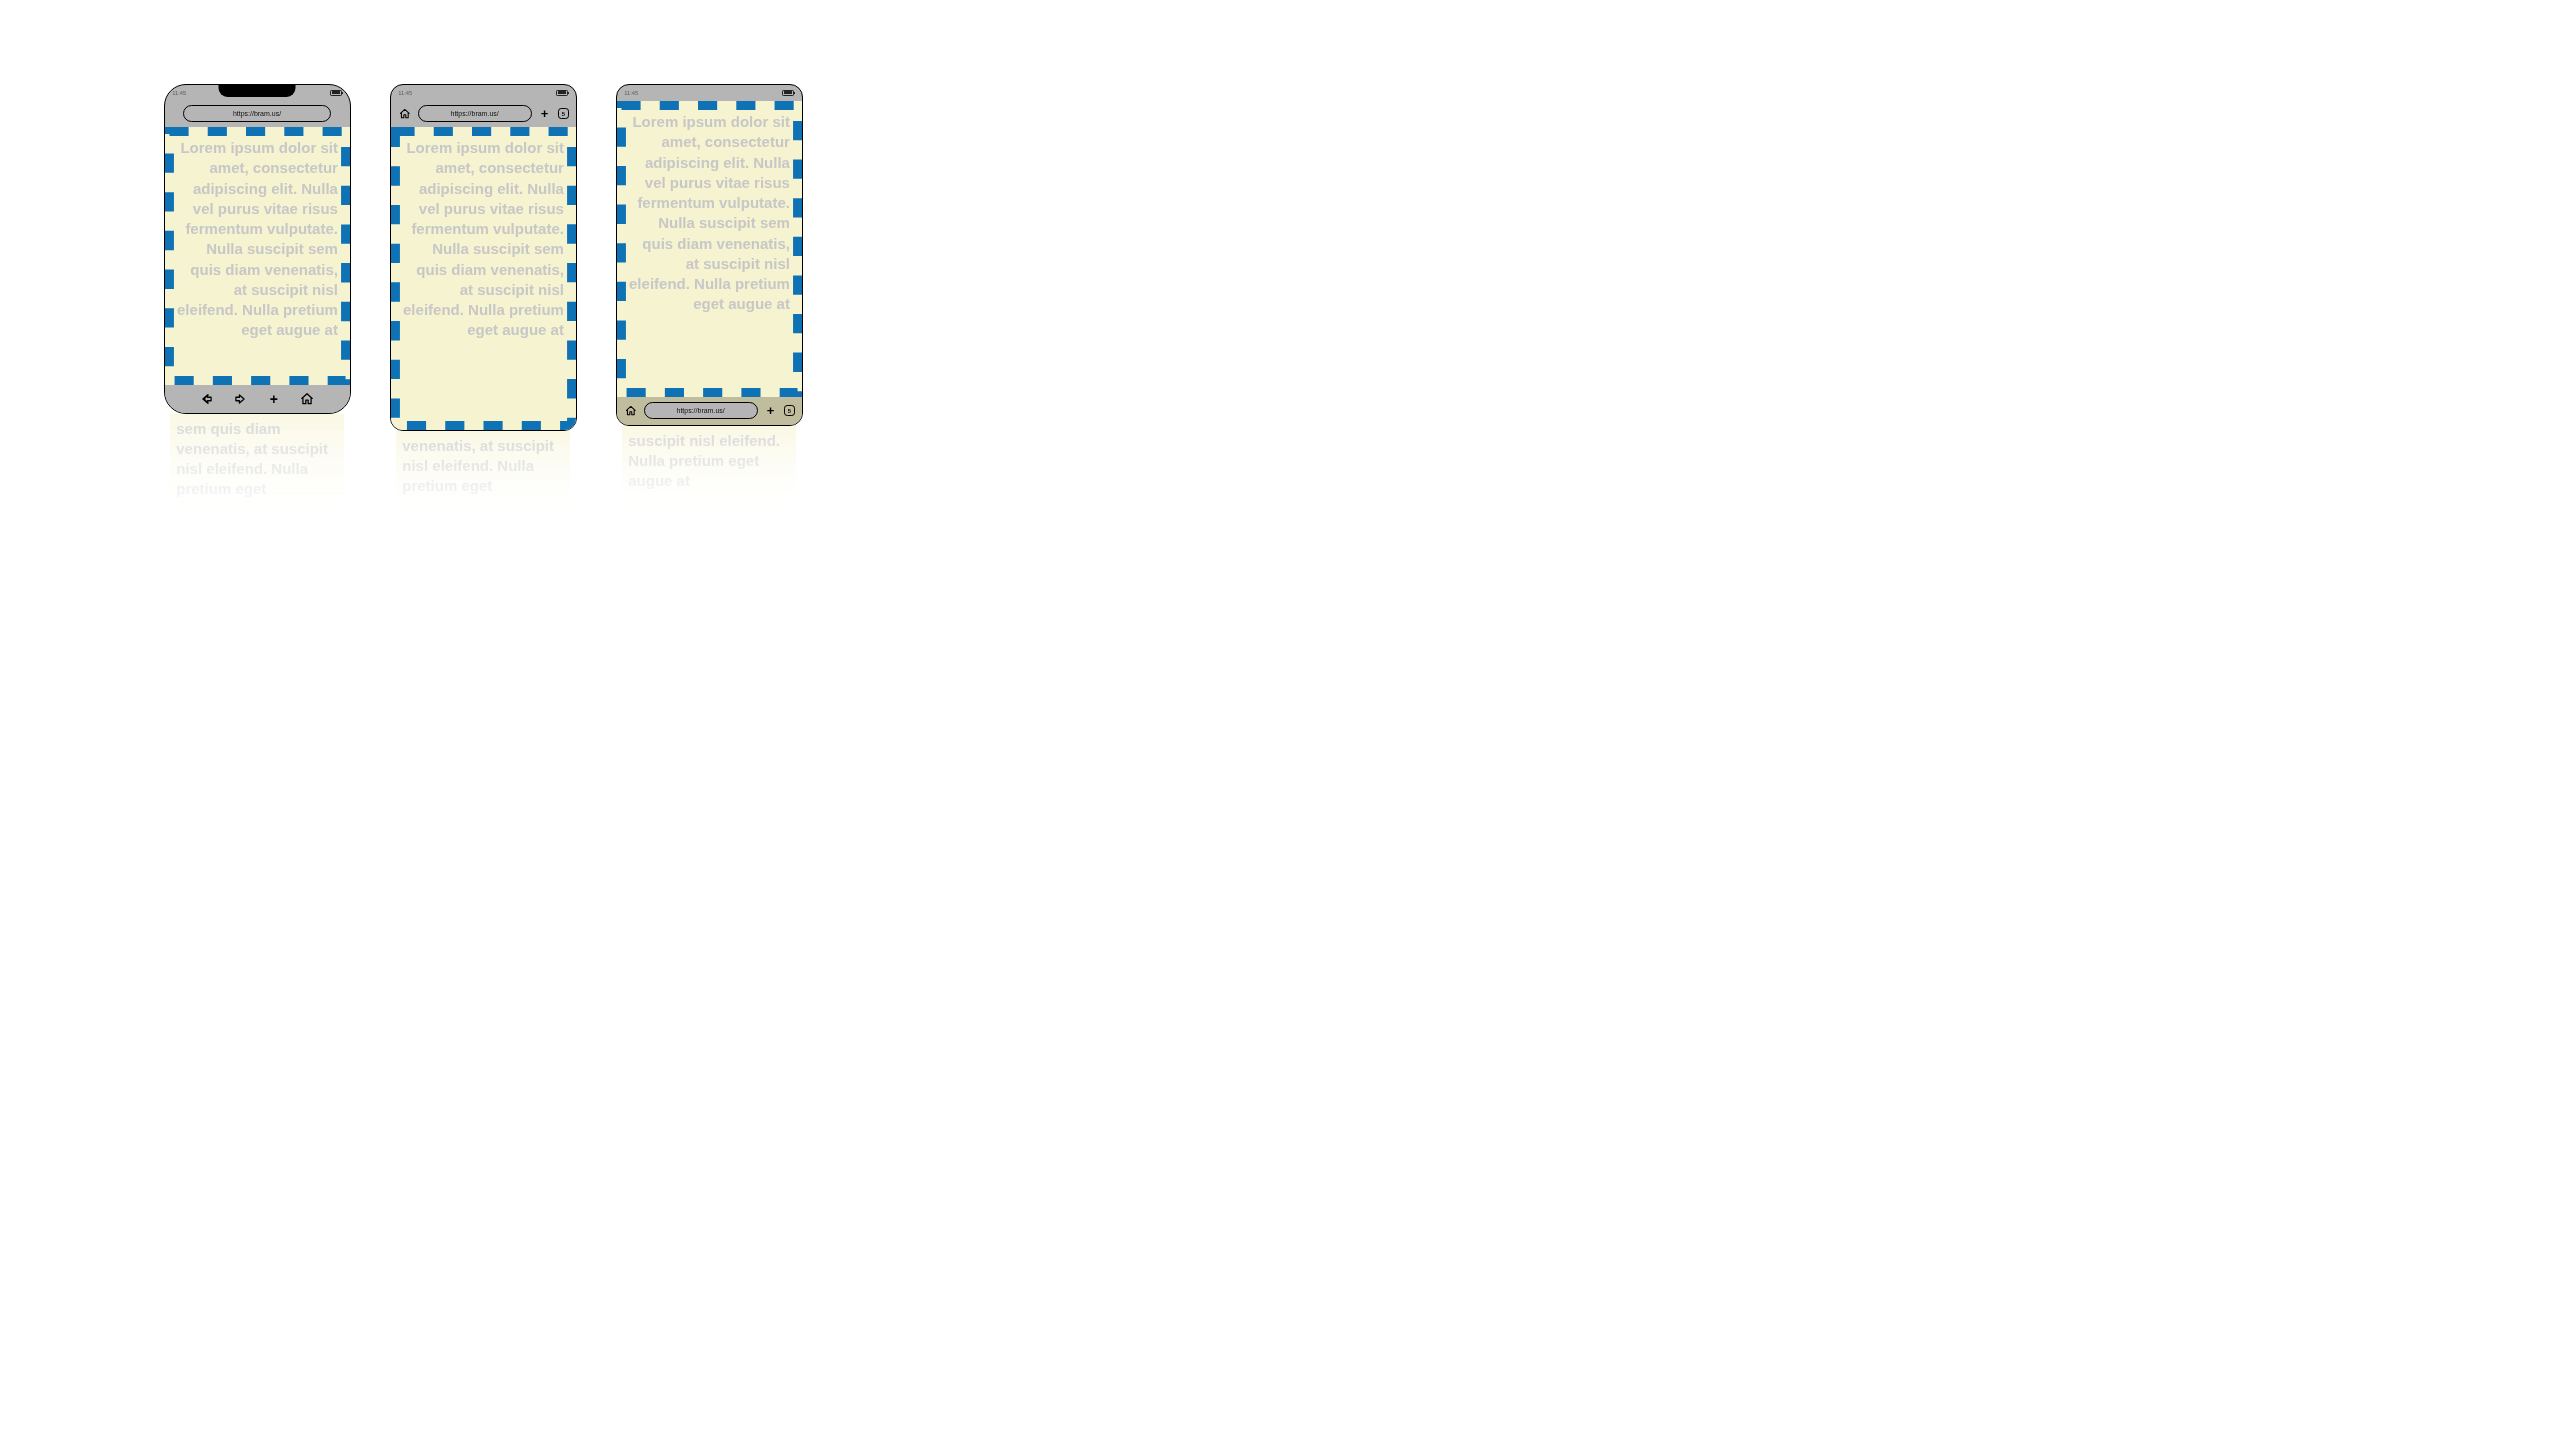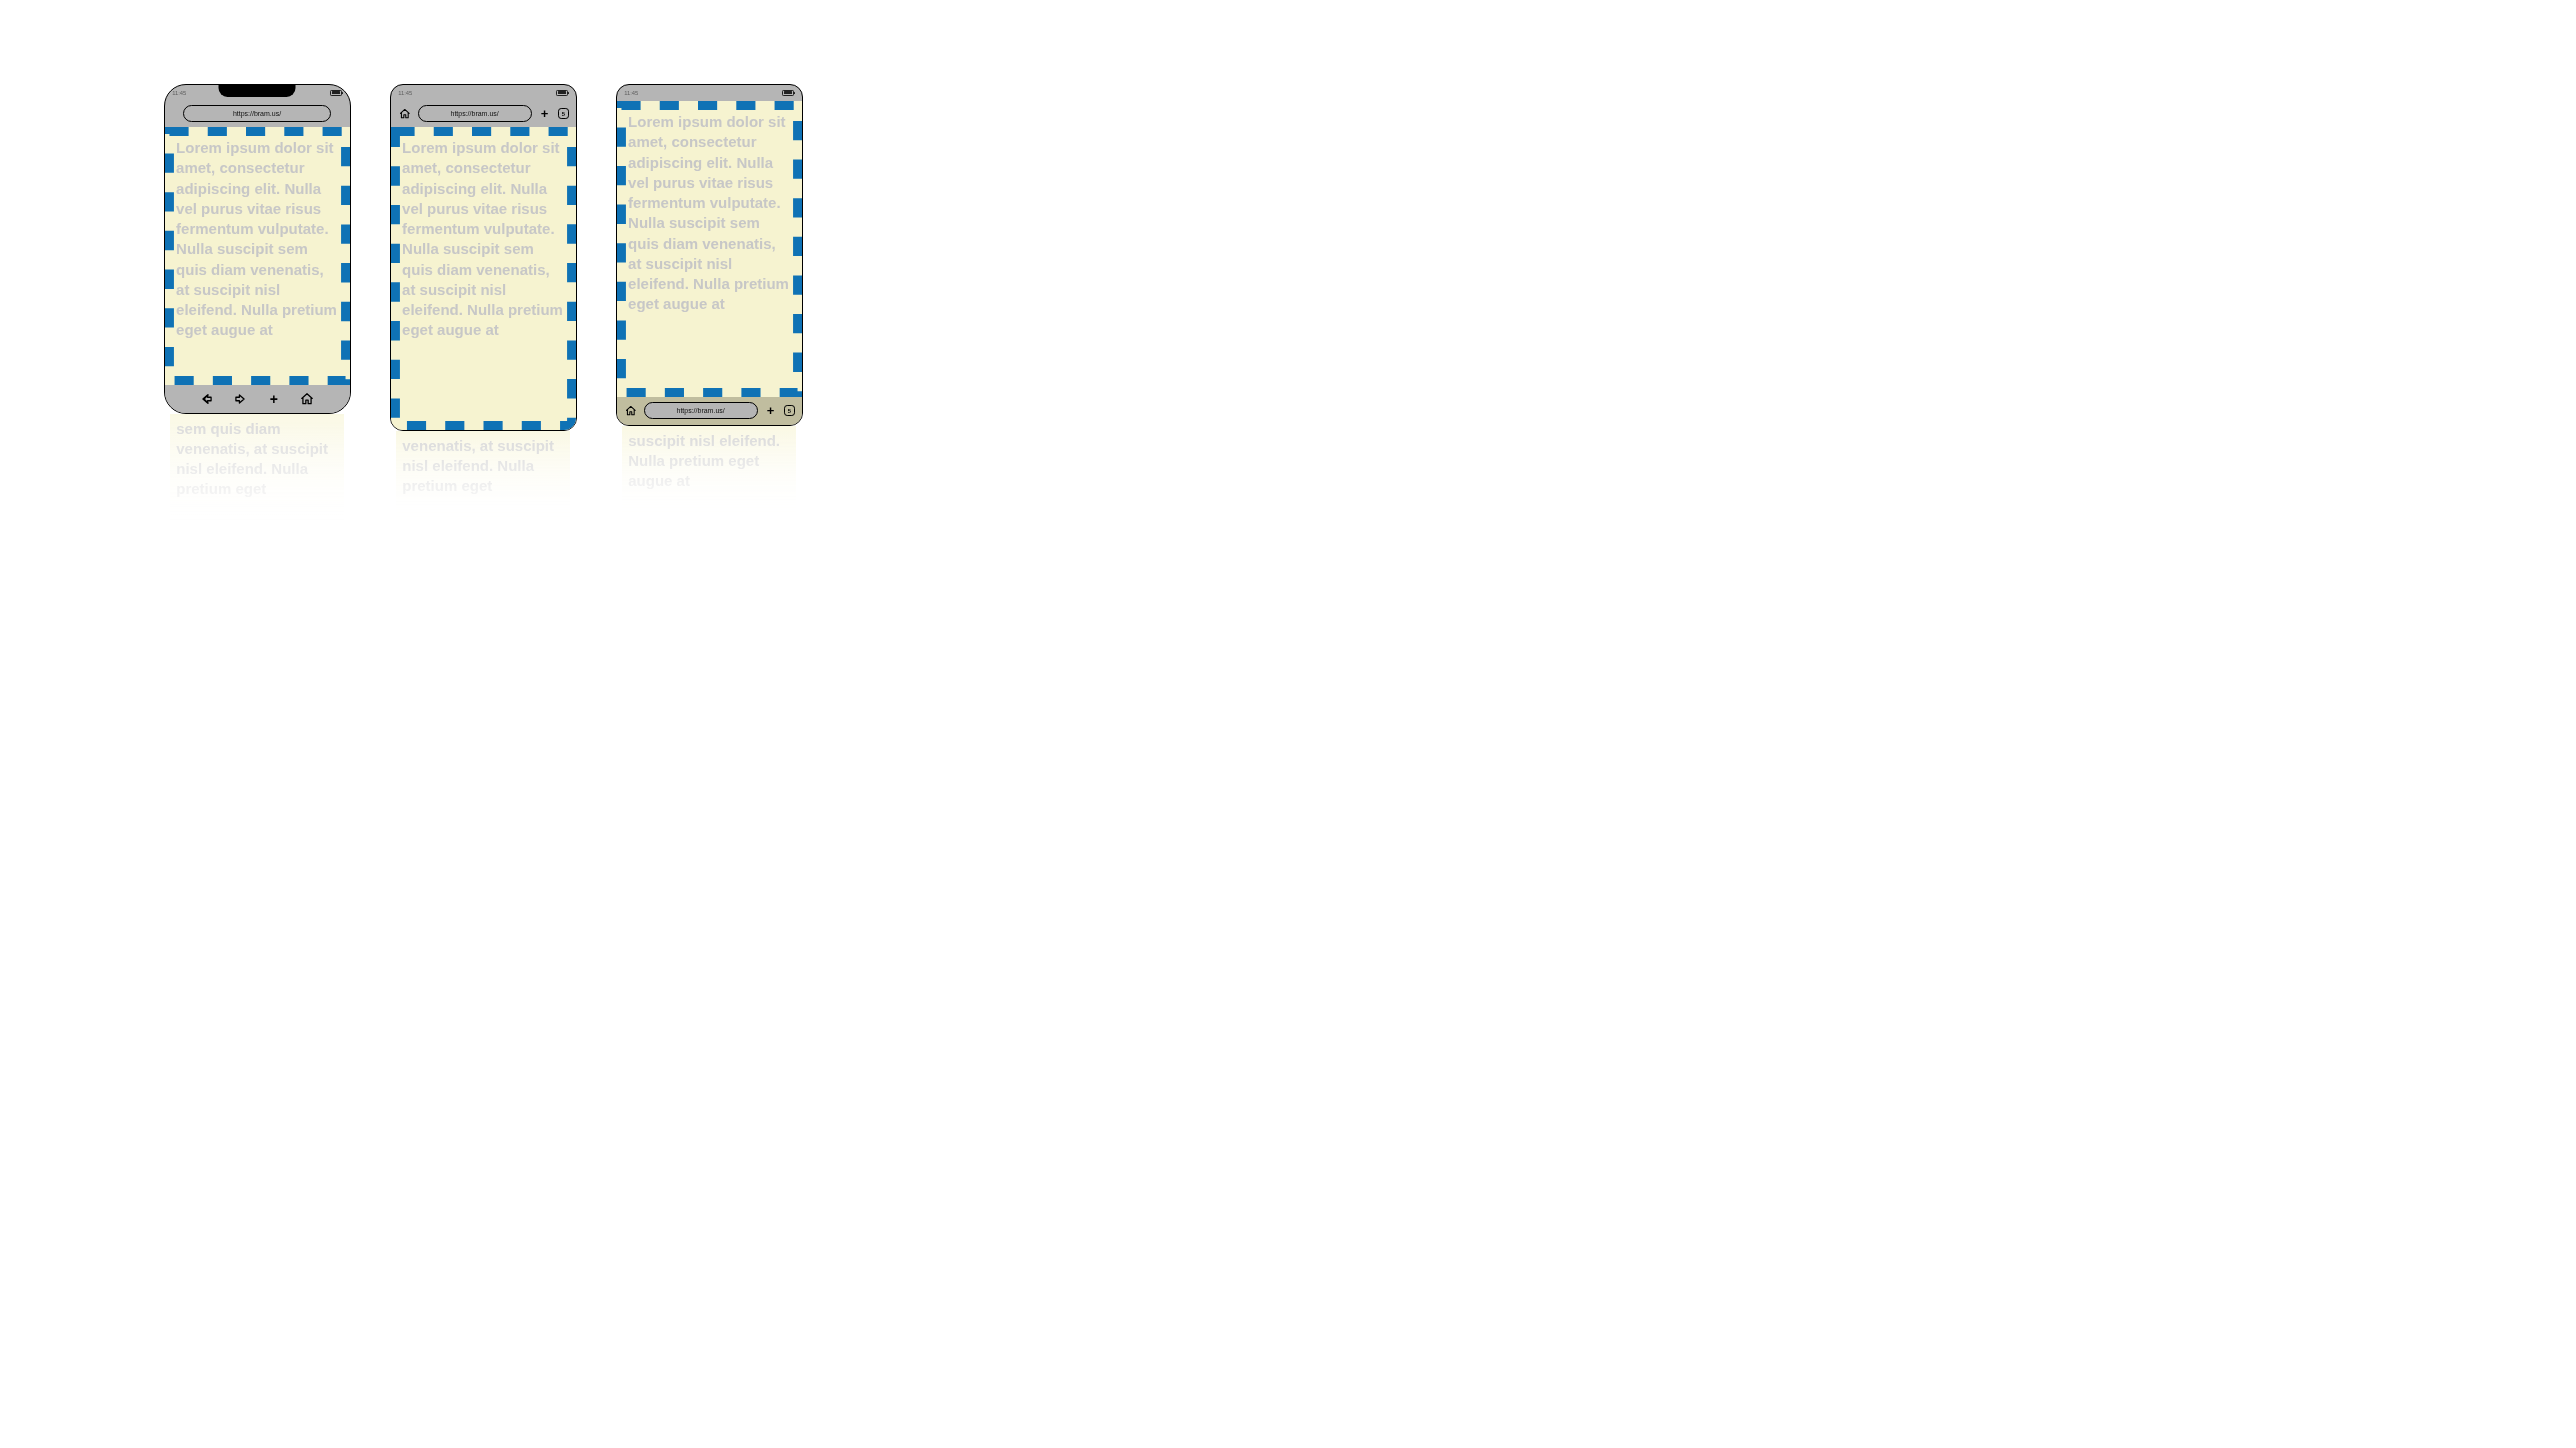--- a/index.html
+++ b/index.html
@@ -132,20 +132,21 @@
   pointer-events: none;
 }
 .body-text {
   color: #c7c7c7;
   font-size: 15px;
   font-weight: 600;
   line-height: 1.35;
   padding: 11.6px 11.6px 0 11.6px;
   position: relative;
   z-index: 1;
+  text-align: right;
 }
 .bottombar {
   height: 28px;
   display: flex;
   align-items: center;
   justify-content: center;
   gap: 18px;
   background: #b5b5b5;
 }
 .bottombar-url {

